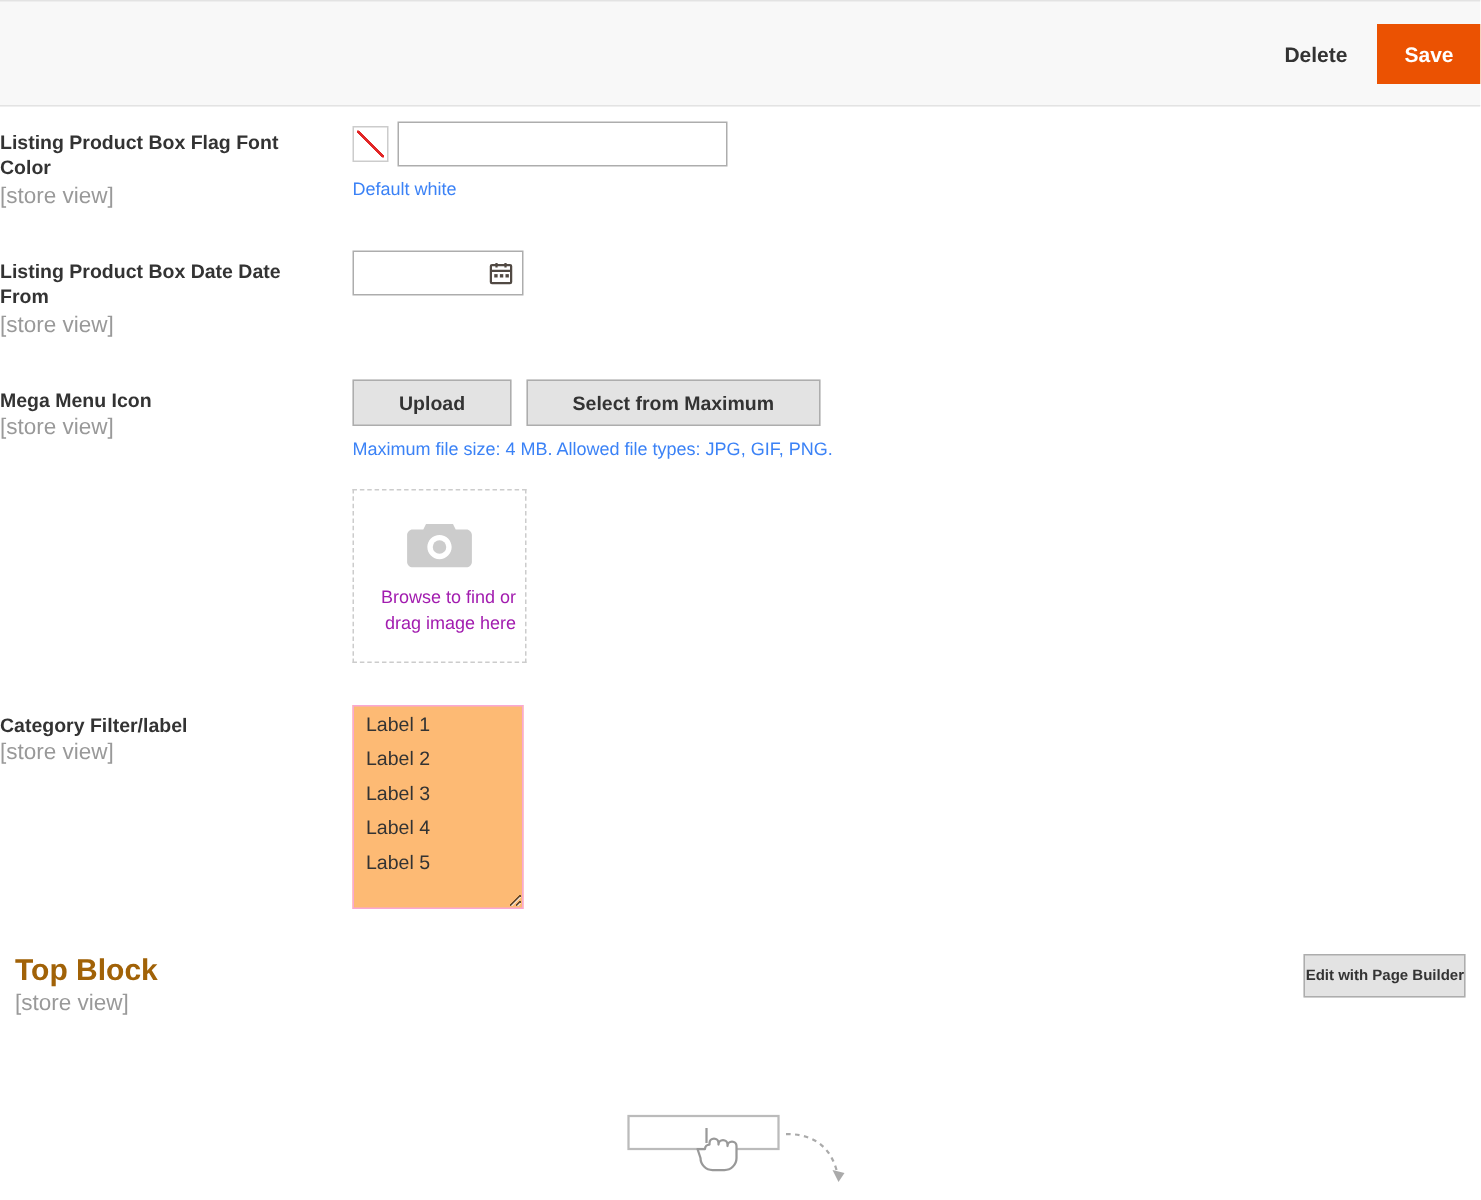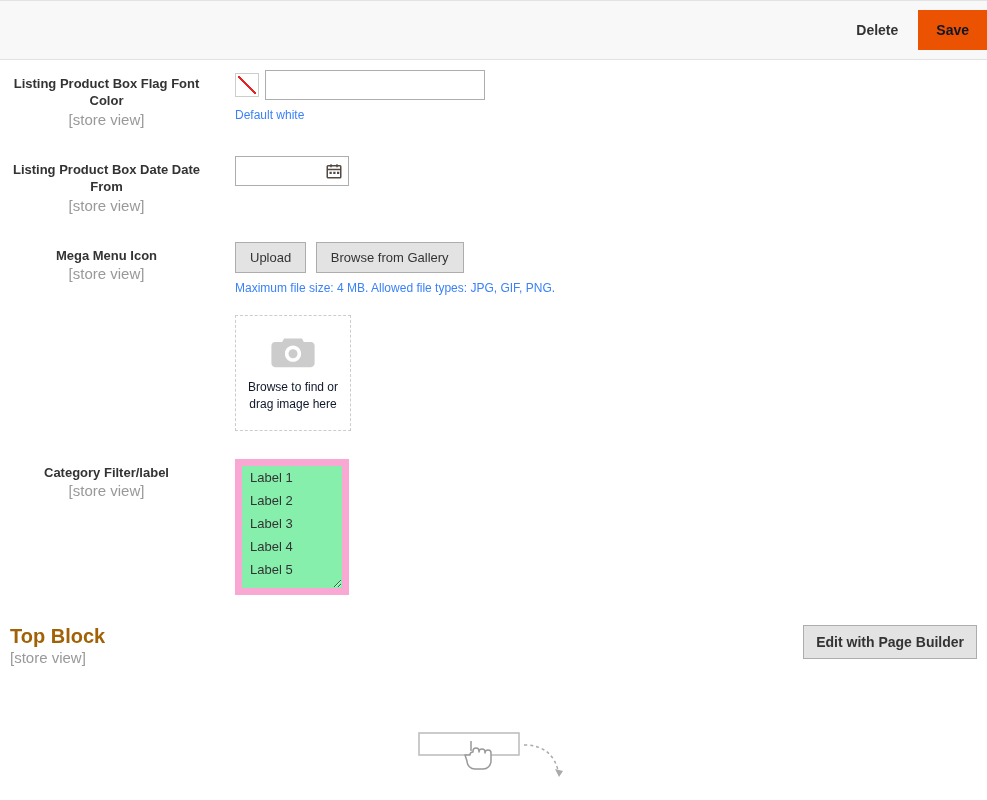--- a/index.html
+++ b/index.html
@@ -8,58 +8,58 @@
     font-family: 'Helvetica Neue', Helvetica, Arial, sans-serif;
     font-size: 13px;
     color: #333;
     background: #fff;
     width: 987px;
   }
   .header-bar {
     border-top: 1px solid #e3e3e3;
     border-bottom: 1px solid #e3e3e3;
     background: #f8f8f8;
-    height: 60px;
+    height: 71px;
     display: flex;
     justify-content: flex-end;
     align-items: center;
     padding-right: 0;
   }
   .btn-delete {
     background: transparent;
     border: none;
     color: #333;
     font-size: 14px;
     font-weight: 600;
     padding: 10px 20px;
     cursor: pointer;
   }
   .btn-save {
     background: #eb5202;
-    color: #0f172a;
+    color: #ffffff;
     border: none;
     font-size: 14px;
     font-weight: 600;
     padding: 12px 18px;
     cursor: pointer;
     height: 40px;
     margin-right: 0;
   }
   .form-area {
     padding-top: 10px;
   }
   .form-row {
     display: flex;
     align-items: flex-start;
     margin-bottom: 28px;
   }
   .label-col {
     width: 235px;
     flex-shrink: 0;
-    text-align: center;
+    text-align: left;
     padding-right: 22px;
     padding-top: 6px;
   }
   .label-main {
     font-size: 13px;
     font-weight: 600;
     color: #333;
     display: block;
     line-height: 1.3;
   }
@@ -124,22 +124,22 @@
     width: 18px;
     height: 18px;
     cursor: pointer;
     color: #514943;
   }
   .btn-secondary {
     background: #e3e3e3;
     border: 1px solid #adadad;
     color: #333;
     font-size: 13px;
-    font-weight: 400;
-    padding: 7px 14px;
+    font-weight: 700;
+    padding: 7px 30px;
     cursor: pointer;
     margin-right: 6px;
   }
   .image-dropzone {
     border: 1px dashed #ccc;
     width: 116px;
     height: 116px;
     margin-top: 20px;
     display: flex;
     flex-direction: column;
@@ -149,32 +149,33 @@
     padding: 6px;
     cursor: pointer;
   }
   .camera-icon {
     width: 44px;
     height: 36px;
     color: #ccc;
     margin-bottom: 10px;
   }
   .dropzone-link {
-    color: #0f172a;
+    color: #a21caf;
     font-size: 12px;
     line-height: 1.35;
+    text-align: right;
   }
   .multi-select {
-    border: 7px solid #f9a8d4;
+    border: 1px solid #f9a8d4;
     width: 114px;
     height: 136px;
     overflow: auto;
     resize: both;
     font-size: 13px;
-    background: #86efac;
+    background: #fdba74;
   }
   .multi-select .option {
     padding: 4px 8px;
     cursor: pointer;
   }
   .section-row {
     display: flex;
     align-items: flex-start;
     padding: 0 10px;
     margin-top: 30px;
@@ -186,23 +187,23 @@
   .section-title {
     font-size: 20px;
     font-weight: 600;
     color: #a16207;
     margin-top: 44px;
   }
   .btn-pb {
     background: #e3e3e3;
     border: 1px solid #adadad;
     color: #333;
-    font-size: 14px;
-    font-weight: 600;
-    padding: 8px 12px;
+    font-size: 10px;
+    font-weight: 600;
+    padding: 8px 0;
     cursor: pointer;
   }
   .pagebuilder-stage {
     margin: 12px 10px 30px 10px;
     border: none;
     height: 170px;
     display: flex;
     flex-direction: column;
     align-items: center;
     justify-content: center;
@@ -266,21 +267,21 @@
     </div>
   </div>
 
   <div class="form-row">
     <div class="label-col">
       <span class="label-main">Mega Menu Icon</span>
       <span class="label-scope">[store view]</span>
     </div>
     <div class="control-col">
       <button class="btn-secondary">Upload</button>
-      <button class="btn-secondary">Browse from Gallery</button>
+      <button class="btn-secondary">Select from Maximum</button>
       <div class="hint">Maximum file size: 4 MB. Allowed file types: JPG, GIF, PNG.</div>
       <div class="image-dropzone">
         <svg class="camera-icon" viewBox="0 0 48 40" fill="currentColor">
             <path d="M44 10h-8l-2-4H14l-2 4H4c-2 0-4 2-4 4v20c0 2 2 4 4 4h40c2 0 4-2 4-4V14c0-2-2-4-4-4zM24 32c-5 0-9-4-9-9s4-9 9-9 9 4 9 9-4 9-9 9z"></path>
             <circle cx="24" cy="23" r="5"></circle>
           </svg>
         <span class="dropzone-link">Browse to find or drag image here</span>
       </div>
     </div>
   </div>

